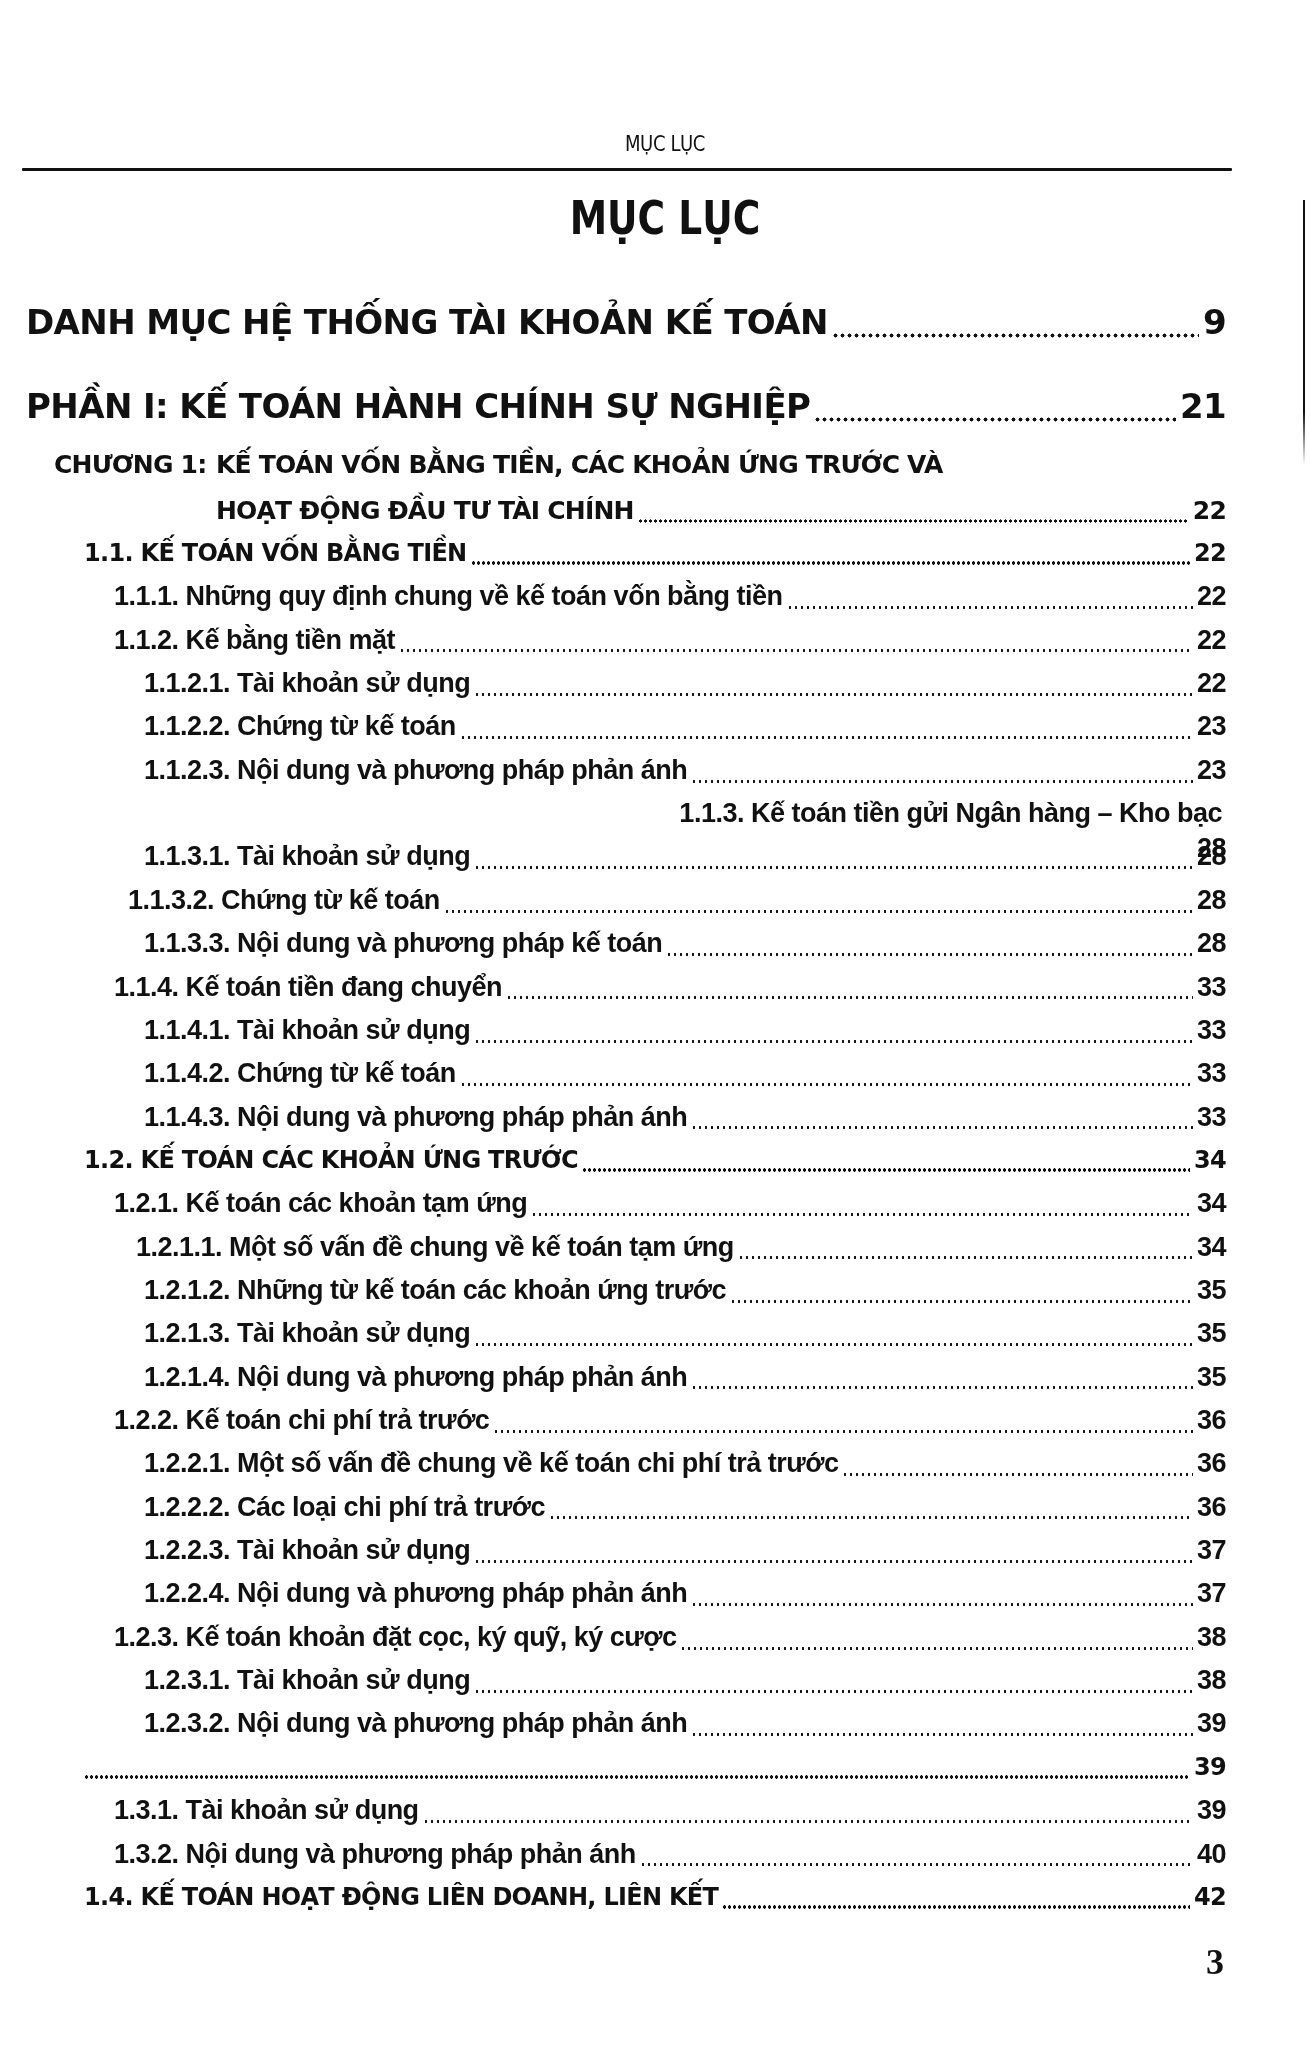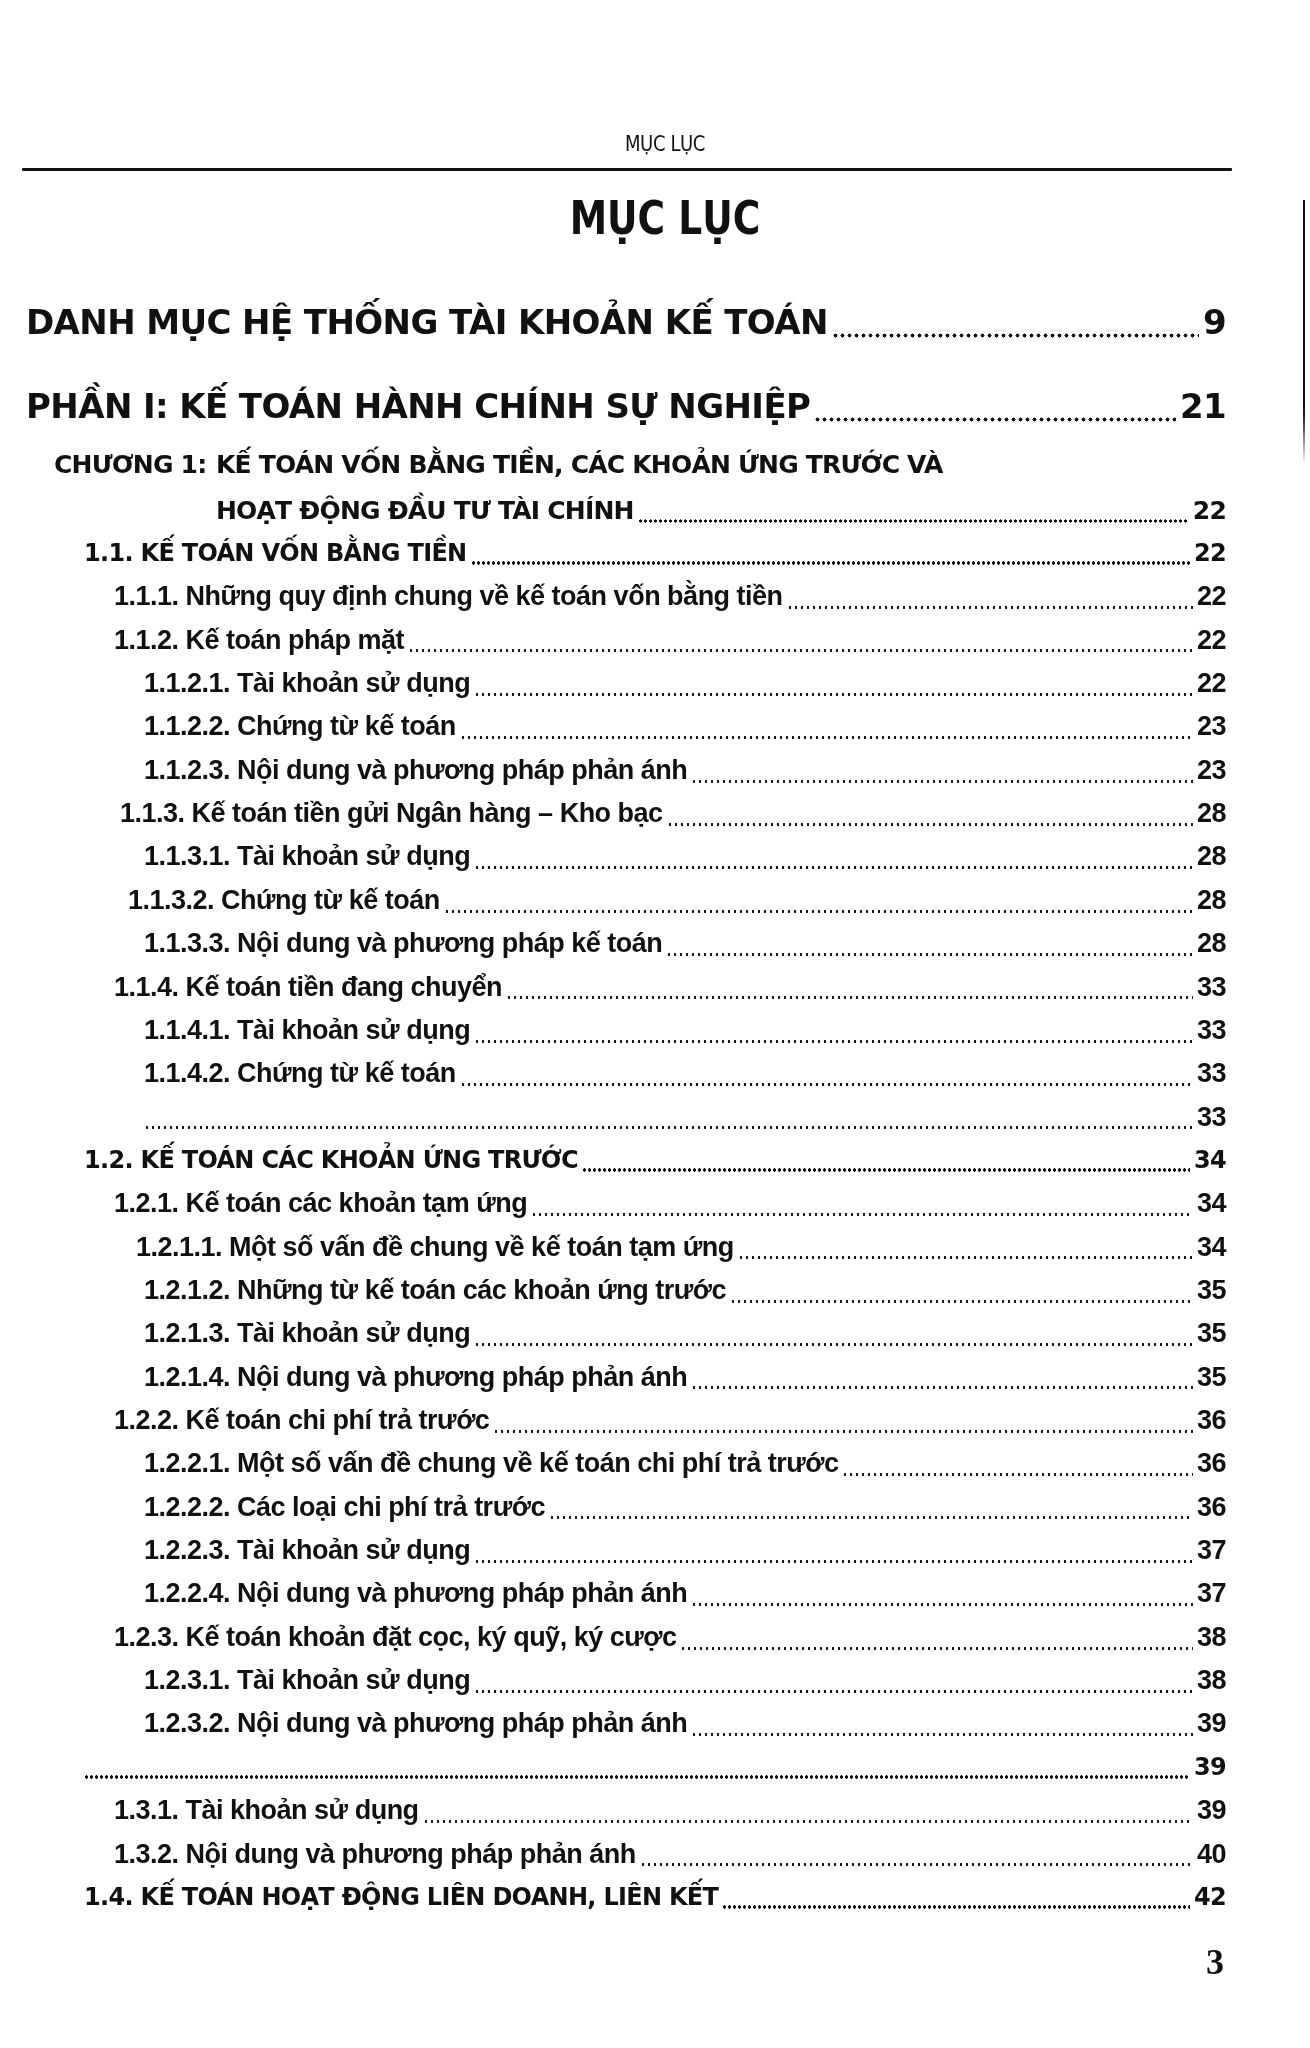--- a/index.html
+++ b/index.html
@@ -205,40 +205,40 @@
         <span class="label">1.1. KẾ TOÁN VỐN BẰNG TIỀN</span>
         <span class="leader"></span>
         <span class="page">22</span>
       </div>
       <div class="row lvl-sub" style="left: 114px; top: 580.35px; height: 32px;">
         <span class="label">1.1.1. Những quy định chung về kế toán vốn bằng tiền</span>
         <span class="leader"></span>
         <span class="page">22</span>
       </div>
       <div class="row lvl-sub" style="left: 114px; top: 623.7px; height: 32px;">
-        <span class="label">1.1.2. Kế toán pháp mặt</span>
+        <span class="label">1.1.2. Kế bằng tiền mặt</span>
         <span class="leader"></span>
         <span class="page">22</span>
       </div>
       <div class="row lvl-subsub" style="left: 144px; top: 667.05px; height: 32px;">
         <span class="label">1.1.2.1. Tài khoản sử dụng</span>
         <span class="leader"></span>
         <span class="page">22</span>
       </div>
       <div class="row lvl-subsub" style="left: 144px; top: 710.4px; height: 32px;">
         <span class="label">1.1.2.2. Chứng từ kế toán</span>
         <span class="leader"></span>
         <span class="page">23</span>
       </div>
       <div class="row lvl-subsub" style="left: 144px; top: 753.75px; height: 32px;">
         <span class="label">1.1.2.3. Nội dung và phương pháp phản ánh</span>
         <span class="leader"></span>
         <span class="page">23</span>
       </div>
-      <div class="row lvl-sub" style="left: 120px; top: 797.1px; height: 32px;">
+      <div class="row lvl-sub" style="left: 126px; top: 797.1px; height: 32px; flex-direction: column;">
         <span class="label">1.1.3. Kế toán tiền gửi Ngân hàng – Kho bạc</span>
         <span class="leader"></span>
         <span class="page">28</span>
       </div>
       <div class="row lvl-subsub" style="left: 144px; top: 840.45px; height: 32px; text-align: right;">
         <span class="label">1.1.3.1. Tài khoản sử dụng</span>
         <span class="leader"></span>
         <span class="page">28</span>
       </div>
       <div class="row lvl-subsub" style="left: 128px; top: 883.8px; height: 32px;">
@@ -260,20 +260,21 @@
         <span class="label">1.1.4.1. Tài khoản sử dụng</span>
         <span class="leader"></span>
         <span class="page">33</span>
       </div>
       <div class="row lvl-subsub" style="left: 144px; top: 1057.2px; height: 32px;">
         <span class="label">1.1.4.2. Chứng từ kế toán</span>
         <span class="leader"></span>
         <span class="page">33</span>
       </div>
       <div class="row lvl-subsub" style="left: 144px; top: 1100.55px; height: 32px;">
+        <span class="label">1.1.4.3. Nội dung và phương pháp phản ánh</span>
         <span class="leader"></span>
         <span class="page">33</span>
       </div>
       <div class="row lvl-section" style="left: 84px; top: 1144.9px; height: 30px;">
         <span class="label">1.2. KẾ TOÁN CÁC KHOẢN ỨNG TRƯỚC</span>
         <span class="leader"></span>
         <span class="page">34</span>
       </div>
       <div class="row lvl-sub" style="left: 114px; top: 1187.25px; height: 32px;">
         <span class="label">1.2.1. Kế toán các khoản tạm ứng</span>

